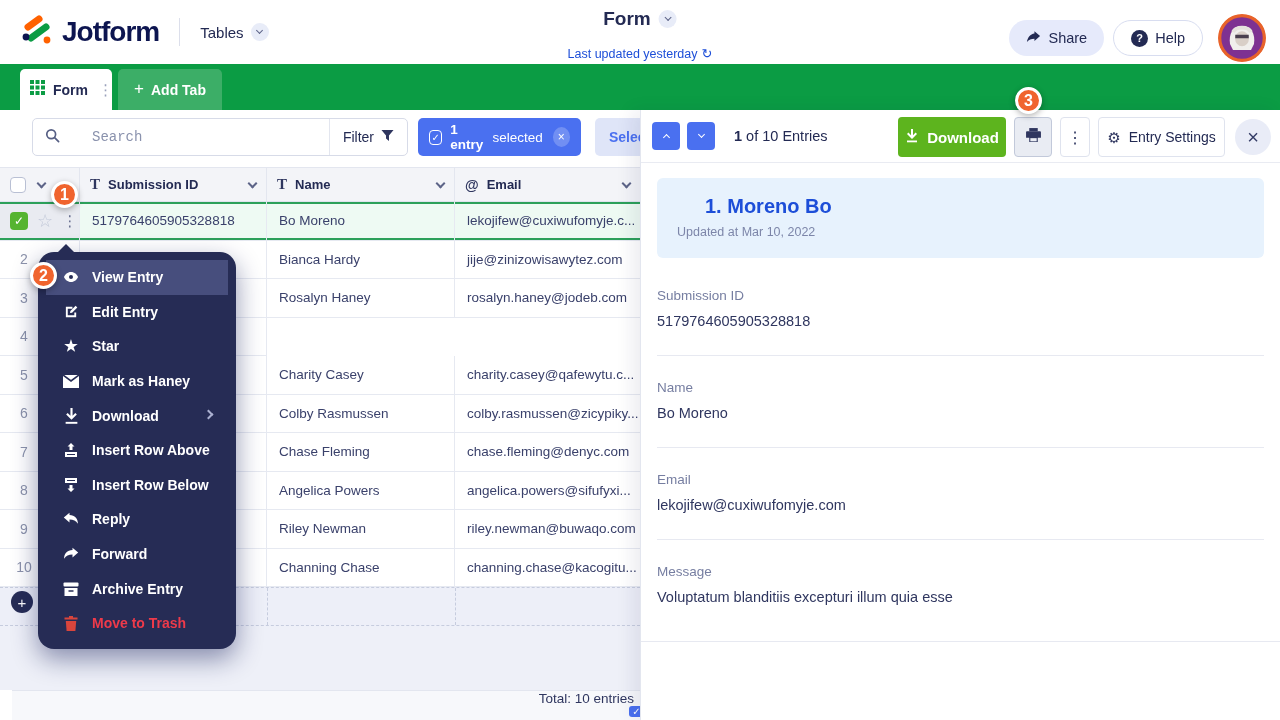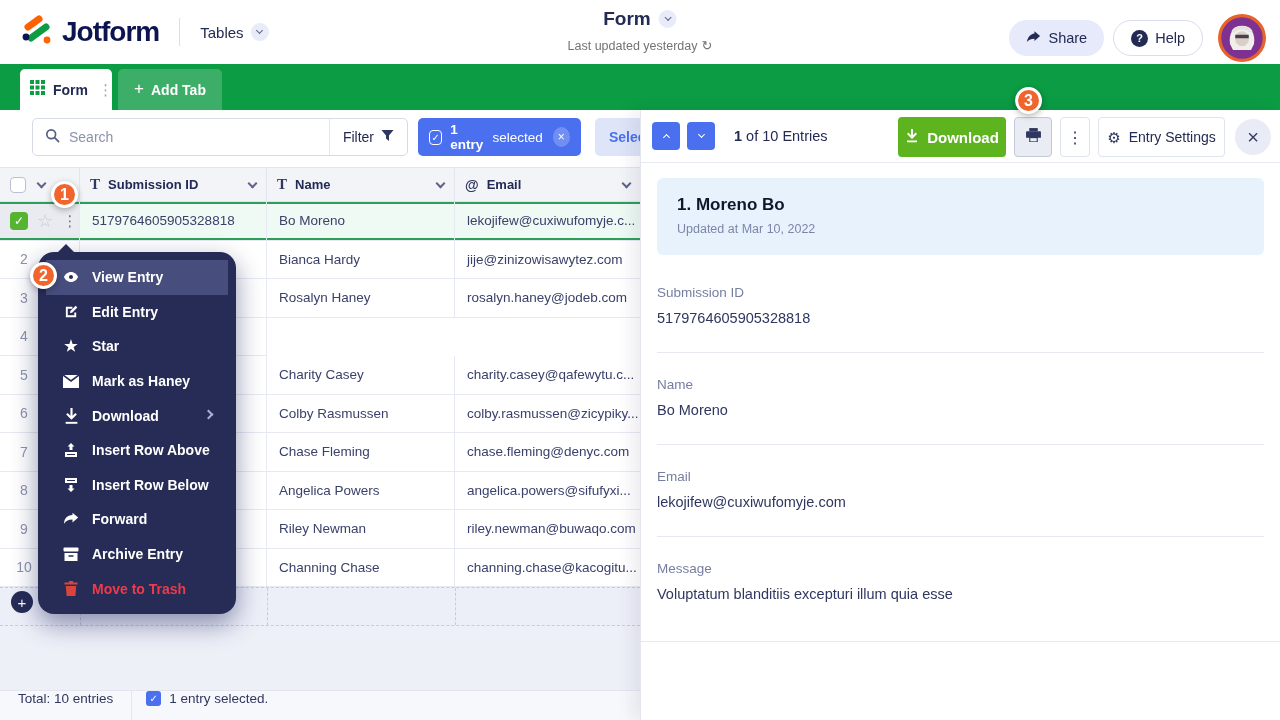--- a/index.html
+++ b/index.html
@@ -14,41 +14,41 @@
   .tables-dd { display:flex; align-items:center; gap:7px; font-size:15px; color:#232a53; cursor:pointer; }
   .circ { width:18px; height:18px; border-radius:50%; background:#e8ecf8; display:flex; align-items:center; justify-content:center; }
   .chv { display:inline-block; width:7px; height:7px; border-right:2px solid #5d6488; border-bottom:2px solid #5d6488; transform:rotate(45deg); margin-top:-3px; }
   .chv.sm { width:5px; height:5px; border-width:1.5px; }
   .chv.up { transform:rotate(-135deg); margin-top:3px; }
   .chv.right { transform:rotate(-45deg); }
   .chv.white { border-color:#fff; }
   .title-wrap { position:absolute; left:50%; top:8px; transform:translateX(-50%); text-align:center; }
   .title-row { display:flex; align-items:center; justify-content:center; gap:8px; }
   .page-title { font-size:19px; font-weight:700; color:#232a53; }
-  .updated { margin-top:8px; font-size:12.5px; color:#737373; display:flex; align-items:center; gap:4px; justify-content:center; }
+  .updated { margin-top:16px; font-size:12.5px; color:#1d4ed8; display:flex; align-items:center; gap:4px; justify-content:center; }
   .top-right { position:absolute; right:14px; top:14px; display:flex; align-items:center; gap:9px; }
   .pill { height:36px; border-radius:18px; display:flex; align-items:center; gap:7px; padding:0 17px; font-size:14.5px; color:#232a53; cursor:pointer; }
   .pill.share { background:#e6eafb; }
   .pill.help { background:#fff; border:1px solid #d8ddf0; }
   .qmark { width:17px; height:17px; border-radius:50%; background:#232a53; color:#fff; font-size:11px; font-weight:700; display:flex; align-items:center; justify-content:center; }
   .avatar { width:48px; height:48px; margin-left:6px; border-radius:50%; overflow:hidden; cursor:pointer; }
 
   
   .tabbar { position:absolute; left:0; top:64px; width:1280px; height:46px; background:#0b9c44; }
   .tab { position:absolute; top:5px; height:41px; border-radius:5px 5px 0 0; display:flex; align-items:center; cursor:pointer; }
   .tab.active { left:20px; width:92px; background:#fff; padding:0 10px; gap:8px; }
   .tab.active .tlabel { font-size:14px; font-weight:700; color:#232a53; }
   .tab .kebab { color:#9aa1bb; font-size:15px; margin-left:2px; }
   .tab.add { left:118px; width:104px; background:#3cae67; color:#fff; font-size:14px; font-weight:700; justify-content:center; gap:7px; }
   .plus { font-size:17px; font-weight:400; margin-top:-1px; }
 
   
   .toolbar { position:absolute; left:0; top:110px; width:640px; height:57px; background:#fff; }
   .searchbox { position:absolute; left:32px; top:8px; width:376px; height:38px; border:1px solid #d7dbe8; border-radius:5px; display:flex; align-items:center; background:#fff; }
-  .searchbox input { border:none; outline:none; flex:1; font-size:14px; color:#ec4899; font-family:Liberation Sans, sans-serif; }
+  .searchbox input { border:none; outline:none; flex:1; font-size:14px; color:#ec4899; font-family:Liberation Mono, monospace;margin-left:23px; }
   .searchbox input::placeholder { color:#8a92ad; }
   .mag { margin:0 9px 0 12px; }
   .filterseg { display:flex; align-items:center; gap:7px; padding:0 13px; height:100%; border-left:1px solid #e3e6ef; font-size:14px; color:#232a53; cursor:pointer;justify-content:center; }
   .selbtn { position:absolute; left:418px; top:8px; width:163px; height:38px; background:#4a70f0; border-radius:5px; display:flex; align-items:center; gap:8px; padding:0 11px; color:#fff; cursor:pointer; }
   .cbx-ico { width:15px; height:15px; border:1.6px solid #fff; border-radius:4px; font-size:10px; display:flex; align-items:center; justify-content:center; }
   .selbtn .t1 { font-size:13.5px; font-weight:700; }
   .selbtn .t2 { font-size:13.5px; margin-left:-4px; }
   .selbtn .xcirc { width:20px; height:20px; border-radius:50%; background:rgba(255,255,255,.22); font-size:12px; display:flex; align-items:center; justify-content:center; margin-left:2px; }
   .selchip { position:absolute; left:595px; top:8px; width:70px; height:38px; background:#dfe5f8; border-radius:5px; color:#4a70f0; font-size:14px; font-weight:600; display:flex; align-items:center; padding-left:14px; }
 
@@ -72,41 +72,41 @@
   .t-row.selected .cell.sel { background:#e9ebf1; }
   .gcheck { width:18px; height:18px; background:#55b430; border-radius:4px; color:#fff; font-size:12px; display:flex; align-items:center; justify-content:center; }
   .rowstar { font-size:18px; color:#c3c9d9; line-height:1; }
   .kebab { color:#6a7191; font-size:15px; letter-spacing:0; }
   .newrow { position:absolute; left:0; top:587px; width:640px; height:39px; background:#edeff8; border-top:1.5px dashed #c6ccde; border-bottom:1.5px dashed #c6ccde; }
   .newrow .dash { position:absolute; top:0; bottom:0; width:0; border-left:1.5px dashed #c6ccde; }
   .addrow { position:absolute; left:11px; top:591px; width:22px; height:22px; border-radius:50%; background:#262c55; color:#fff; font-size:15px; display:flex; align-items:center; justify-content:center; z-index:5; cursor:pointer; }
   .filler { position:absolute; left:0; top:626px; width:640px; height:64px; background:#eef0f8; }
 
   
-  .statusbar { position:absolute; left:0; top:690px; width:640px; height:30px; background:#f7f8fb; border-top:1px solid #e3e6ef; display:flex; align-items:flex-start; font-size:13.5px; color:#2f365f; }
+  .statusbar { position:absolute; left:12px; top:690px; width:640px; height:30px; background:#f7f8fb; border-top:1px solid #e3e6ef; display:flex; align-items:flex-end; font-size:13.5px; color:#2f365f;flex-direction:column; }
   .statusbar .total { padding:0 18px; }
   .statusbar .sdiv { width:1px; height:100%; background:#e3e6ef; }
   .bluecheck { width:15px; height:15px; background:#4a70f0; border-radius:3px; color:#fff; font-size:10px; display:flex; align-items:center; justify-content:center; margin:0 8px 0 14px; }
 
   
   .panel { position:absolute; left:640px; top:110px; width:640px; height:610px; background:#fff; z-index:10; border-left:1px solid #e3e6ef; box-shadow:-8px 0 16px rgba(20,30,80,.08); }
   .phead { position:absolute; left:0; top:0; width:100%; height:53px; border-bottom:1px solid #e9ebf2; display:flex; align-items:center; padding:0 11px; }
   .navbtn { width:28px; height:28px; background:#4a70f0; border-radius:4px; display:flex; align-items:center; justify-content:center; cursor:pointer; }
   .navbtn + .navbtn { margin-left:7px; }
   .pager { margin-left:19px; font-size:14.5px; color:#232a53; }
   .pager b { font-weight:700; }
   .dlbtn { position:absolute; left:257px; top:7px; width:108px; height:40px; background:#5db41e; border-radius:4px; color:#fff; display:flex; align-items:center; justify-content:center; gap:8px; font-size:15px; font-weight:700; cursor:pointer; }
   .printbtn { position:absolute; left:373px; top:7px; width:38px; height:40px; background:#e9ecf3; border:1px solid #c2c9da; border-radius:4px; display:flex; align-items:center; justify-content:center; cursor:pointer; }
   .morebtn { position:absolute; left:419px; top:7px; width:30px; height:40px; background:#fff; border:1px solid #dfe3ee; border-radius:4px; display:flex; align-items:center; justify-content:center; color:#2f365f; font-size:16px; cursor:pointer; }
   .esbtn { position:absolute; left:457px; top:7px; width:127px; height:40px; background:#fff; border:1px solid #dfe3ee; border-radius:4px; display:flex; align-items:center; justify-content:center; gap:8px; font-size:14px; color:#232a53; cursor:pointer; }
   .gear { font-size:15px; color:#2f365f; line-height:1; }
   .closebtn { position:absolute; left:594px; top:9px; width:36px; height:36px; border-radius:50%; background:#e9ecf7; color:#343c66; font-size:20px; display:flex; align-items:center; justify-content:center; cursor:pointer; }
   .pbody { position:absolute; left:0; top:53px; width:100%; height:557px; }
   .ecard { margin:15px 16px 0 16px; background:#e7f2fd; border-radius:6px; padding:17px 20px 19px 20px; }
-  .ecard .etitle { font-size:17px; font-weight:700; color:#0f172a; }
+  .ecard .etitle { font-size:20px; font-weight:700; color:#1d4ed8;margin-left:28px; }
   .ecard .esub { margin-top:7px; font-size:12.5px; color:#7d86a9; }
   #fields { margin:0 16px; }
   .field { padding:24px 0 26px 0; border-bottom:1px solid #e7e9f1; }
   .field:first-child { padding-top:30px; }
   .field:last-child { border-bottom:none; }
   .flabel { font-size:13.5px; color:#767ea1; margin-bottom:10px; }
   .fvalue { font-size:14.5px; color:#2f365f; }
   .fulldiv { position:absolute; left:0; top:478px; width:100%; height:1px; background:#e7e9f1; }
 
   
@@ -475,20 +475,28 @@
             <svg width="16" height="15" viewBox="0 0 16 15">
               <path d="M2 1h12v5H2zm2 2v1h8V3z" fill="#fff" fill-rule="evenodd"></path>
               <path d="M8 15l3.5-3.5H9.5V8h-3v3.5H4.5z" fill="#fff"></path>
             </svg>
           </span>
           <span>Insert Row Below</span>
         </div>
         <div class="mitem">
           <span class="micon">
             <svg width="16" height="14" viewBox="0 0 16 14">
+              <path d="M6.5 0.8 0.8 5.6l5.7 4.8V7.5c4 0 6.4 1.2 8.4 4.2.1-5-3.1-8.4-8.4-8.7z" fill="#fff"></path>
+            </svg>
+          </span>
+          <span>Reply</span>
+        </div>
+        <div class="mitem">
+          <span class="micon">
+            <svg width="16" height="14" viewBox="0 0 16 14">
               <path d="M9.5 0.8l5.7 4.8-5.7 4.8V7.5c-4 0-6.4 1.2-8.4 4.2-.1-5 3.1-8.4 8.4-8.7z" fill="#fff"></path>
             </svg>
           </span>
           <span>Forward</span>
         </div>
         <div class="mitem">
           <span class="micon">
             <svg width="16" height="14" viewBox="0 0 16 14">
               <rect x="0.5" y="0.5" width="15" height="4" rx="1" fill="#fff"></rect>
               <path d="M1.5 6h13v8h-13zM5.5 8.2h5v1.6h-5z" fill="#fff" fill-rule="evenodd"></path>

